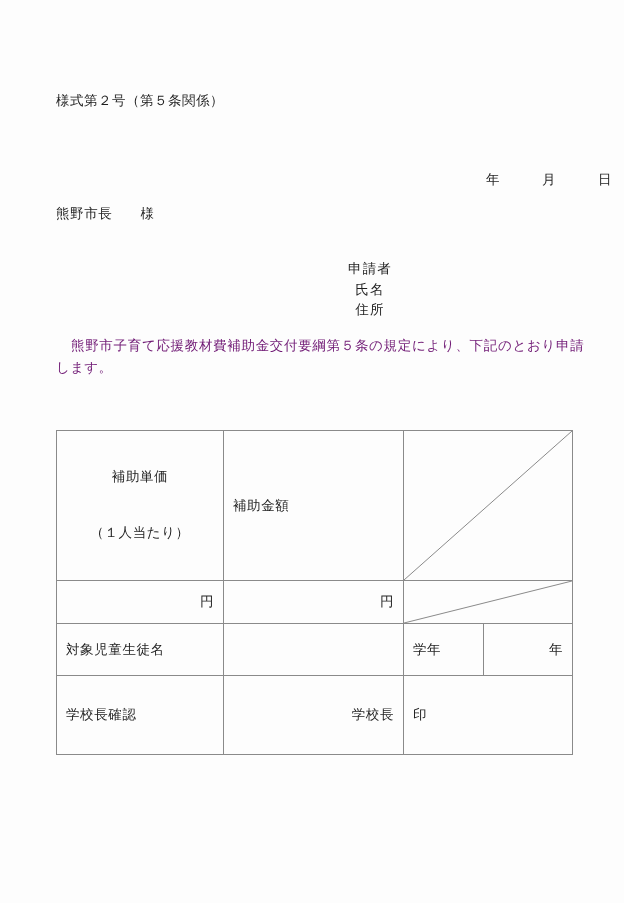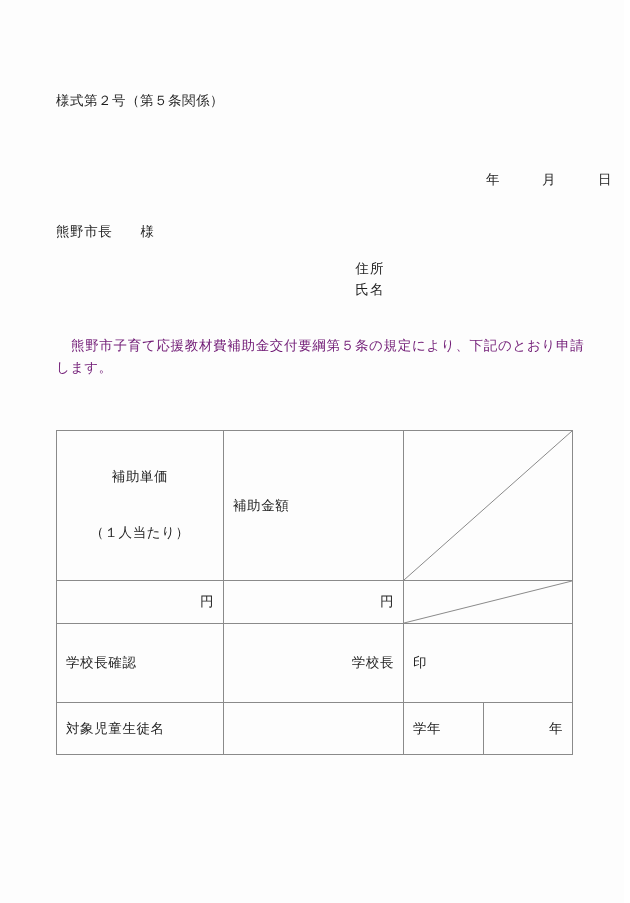--- a/index.html
+++ b/index.html
@@ -48,21 +48,21 @@
   #date-line {
     left: 486px;
     top: 170px;
     font-size: 13.5px;
     letter-spacing: 0.5px;
   }
 
   
   #addressee {
     left: 56px;
-    top: 222px;
+    top: 204px;
     font-size: 13.5px;
     letter-spacing: 0.6px;
   }
 
   
   #applicant-block {
     position: absolute;
     left: 300px;
     top: 259px;
     width: 140px;
@@ -143,22 +143,23 @@
 <div id="page">
 
   <div class="txt" id="form-number">様式第２号（第５条関係）</div>
 
 
   <div class="txt" id="date-line">年　　　月　　　日</div>
 
   <div class="txt" id="addressee">熊野市長　　様</div>
 
   <div id="applicant-block">
+    <div class="line">申請者</div>
+    <div class="line">氏名</div>
     <div class="line">住所</div>
-    <div class="line">氏名</div>
   </div>
 
   <div id="body-paragraph">熊野市子育て応援教材費補助金交付要綱第５条の規定により、下記のとおり申請します。</div>
 
   <table id="form-table">
     <colgroup>
       <col style="width:167px">
       <col style="width:180px">
       <col style="width:80px">
       <col style="width:89px">
@@ -191,42 +192,42 @@
           <div class="cell-inner c-right">円</div>
         </td>
         <td colspan="2">
           <div class="cell-inner c-center"></div>
           <svg class="diag" viewBox="0 0 100 100" preserveAspectRatio="none">
             <line x1="0" y1="100" x2="100" y2="0"></line>
           </svg>
         </td>
       </tr>
 
+      <tr style="height:52px">
+        <td>
+          <div class="cell-inner c-center">対象児童生徒名</div>
+        </td>
+        <td>
+          <div class="cell-inner c-center"></div>
+        </td>
+        <td>
+          <div class="cell-inner c-center">学年</div>
+        </td>
+        <td>
+          <div class="cell-inner c-right">年</div>
+        </td>
+      </tr>
+
       <tr style="height:79px">
         <td>
           <div class="cell-inner c-center">学校長確認</div>
         </td>
         <td>
           <div class="cell-inner c-right">学校長</div>
         </td>
         <td colspan="2">
           <div class="cell-inner c-center">印</div>
         </td>
       </tr>
-
-      <tr style="height:52px">
-        <td>
-          <div class="cell-inner c-center">対象児童生徒名</div>
-        </td>
-        <td>
-          <div class="cell-inner c-center"></div>
-        </td>
-        <td>
-          <div class="cell-inner c-center">学年</div>
-        </td>
-        <td>
-          <div class="cell-inner c-right">年</div>
-        </td>
-      </tr>
     </tbody>
   </table>
 
 </div>
 
 </body></html>

